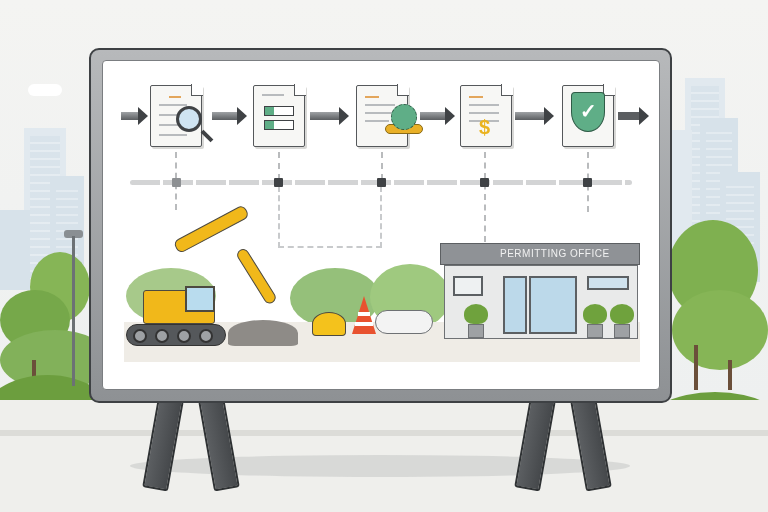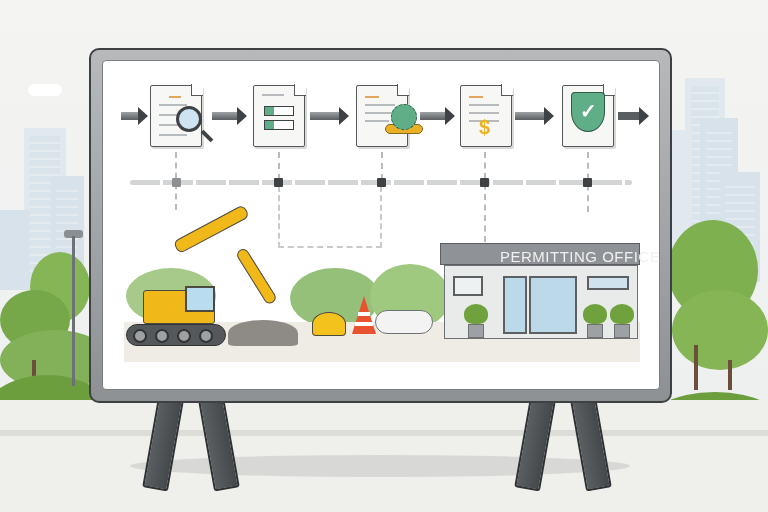--- a/index.html
+++ b/index.html
@@ -39,21 +39,21 @@
   .arrow { position:absolute; height:8px; background: linear-gradient(#9fa2a5,#5b5e61); }
   .arrow::after { content:""; position:absolute; right:-9px; top:-5px; border-left:10px solid #3f4245; border-top:9px solid transparent; border-bottom:9px solid transparent; }
 
   .timeline { position:absolute; left:130px; top:180px; width:502px; height:5px; background: repeating-linear-gradient(90deg,#d3d4d5 0 30px, #fff 30px 33px); border-radius:3px; }
   .node { position:absolute; width:9px; height:9px; background:#3f4245; border-radius:1px; }
   .dash-v { position:absolute; width:0; border-left:2px dashed #b9bbbd; }
   .dash-box { position:absolute; border:2px dashed #c8cacc; border-top:none; }
   .road { position:absolute; left:124px; top:322px; width:516px; height:40px; background:#efece6; }
 
   .sign-bar { position:absolute; left:440px; top:243px; width:200px; height:22px; background:#8f9296; border:1.5px solid #5c5f62; }
-  .sign-text { position:absolute; left:500px; top:248px; font-size:15px; color:#f1f1f1; letter-spacing:.5px; }
+  .sign-text { position:absolute; left:500px; top:248px; font-size:10px; color:#f1f1f1; letter-spacing:.5px; }
   .office { position:absolute; left:444px; top:265px; width:194px; height:74px; background:#e9eaea; border:1.5px solid #6e7174; }
   .door { position:absolute; background:#bcd9ea; border:2px solid #5c6063; }
   .window { position:absolute; background:#cfe2ee; border:2px solid #5c6063; }
   .pot { position:absolute; width:16px; height:14px; background:#9ea1a4; border:1px solid #6e7174; }
   .plant { position:absolute; width:24px; height:20px; background:#6fa23d; border-radius:50% 50% 40% 40%; }
 
   .excavator-body { position:absolute; left:143px; top:290px; width:72px; height:34px; background:#f1b81a; border:1.5px solid #4d4a40; border-radius:3px; }
   .cab { position:absolute; left:185px; top:286px; width:30px; height:26px; background:#b9dcee; border:2px solid #4d4a40; }
   .tracks { position:absolute; left:126px; top:324px; width:100px; height:22px; background:#55585b; border-radius:12px; border:1.5px solid #333; }
   .wheel { position:absolute; width:14px; height:14px; background:#9ea1a4; border:2px solid #333; border-radius:50%; top:4px; }

